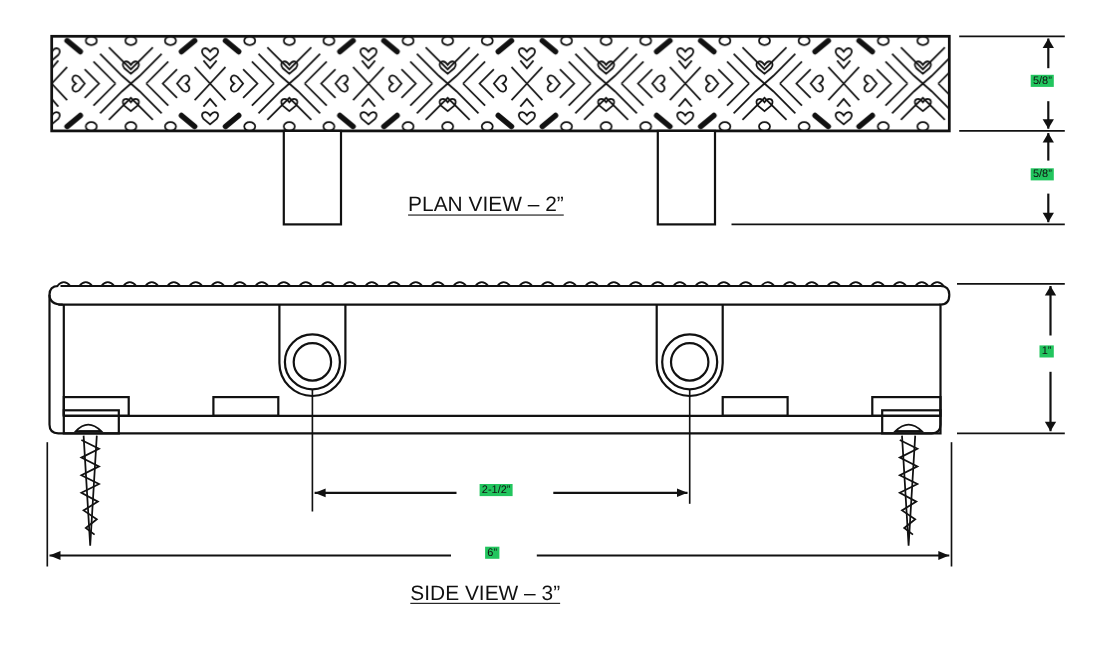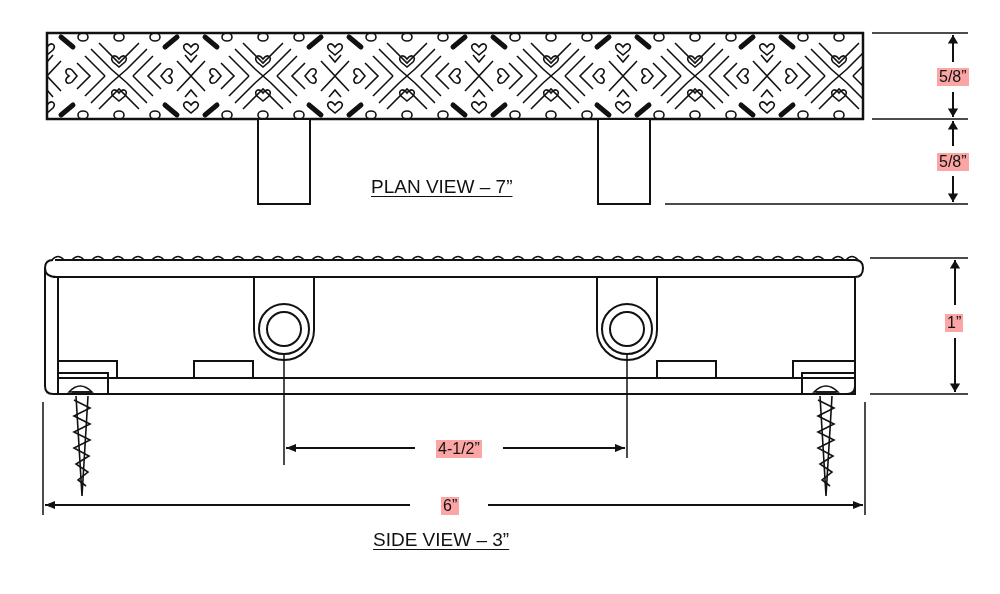--- a/index.html
+++ b/index.html
@@ -1,19 +1,19 @@
 <!DOCTYPE html>
 <html><head>
 <meta charset="utf-8">
 <style>
   html, body { margin: 0; padding: 0; background: #ffffff; }
   body { width: 1000px; height: 594px; position: relative; overflow: hidden; font-family: "Liberation Sans", sans-serif; }
   svg { position: absolute; left: 0; top: 0; }
   .lbl { position: absolute; font-family: "Liberation Sans", sans-serif; color: #111; white-space: nowrap; }
-  .dim { font-size: 16px; background: #fca5a5; padding: 0 2px; }
+  .dim { font-size: 10px; background: #22c55e; padding: 0 2px; }
   .title { font-size: 19px; text-decoration: underline; text-underline-offset: 3px; }
 </style>
 </head>
 <body>
 
 <svg width="1000" height="594" viewBox="0 0 1000 594">
   <defs>
     <pattern id="tread" x="47" y="33" width="144" height="86" patternUnits="userSpaceOnUse">
       <g fill="none" stroke="#111" stroke-width="1.6">
 
@@ -140,18 +140,18 @@
 
     <line x1="43" y1="402" x2="43" y2="515"></line>
     <line x1="865" y1="402" x2="865" y2="515"></line>
     <line x1="45" y1="505" x2="410" y2="505" stroke-width="2" marker-start="url(#arr)"></line>
     <line x1="488" y1="505" x2="863" y2="505" stroke-width="2" marker-end="url(#arr)"></line>
   </g>
 </svg>
 
 <span class="lbl dim" style="left:937px; top:68px;">5/8”</span>
 <span class="lbl dim" style="left:937px; top:153px;">5/8”</span>
-<span class="lbl title" style="left:371px; top:176px;">PLAN VIEW – 7”</span>
+<span class="lbl title" style="left:371px; top:176px;">PLAN VIEW – 2”</span>
 
 <span class="lbl dim" style="left:945px; top:314px;">1”</span>
-<span class="lbl dim" style="left:436px; top:440px;">4-1/2”</span>
+<span class="lbl dim" style="left:436px; top:440px;">2-1/2”</span>
 <span class="lbl dim" style="left:441px; top:497px;">6”</span>
 <span class="lbl title" style="left:373px; top:529px;">SIDE VIEW – 3”</span>
 
 </body></html>

